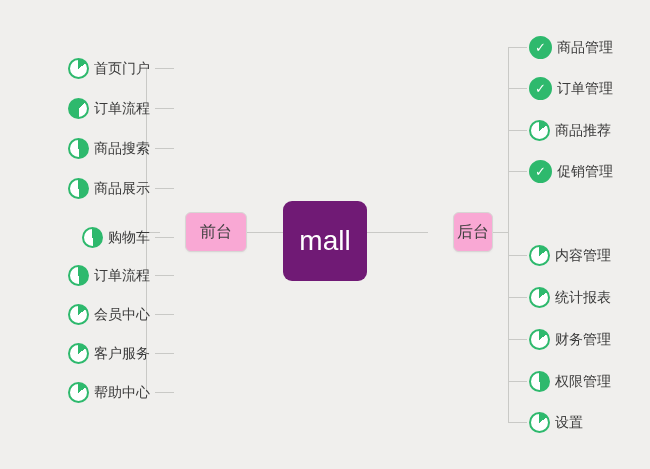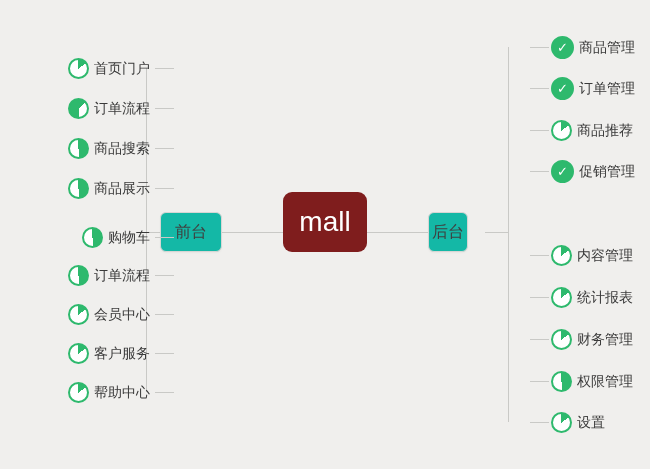--- a/index.html
+++ b/index.html
@@ -12,56 +12,57 @@
     overflow: hidden;
   }
   
   .line { position: absolute; background: #c9c9c6; }
   .h { height: 1px; }
   .v { width: 1px; }
 
   
   .root {
     position: absolute;
-    left: 283px; top: 192px;
-    width: 84px; height: 60px;
-    background: #7f1d1d;
+    left: 283px; top: 201px;
+    width: 84px; height: 80px;
+    background: #701a75;
     border-radius: 9px;
     display: flex; align-items: center; justify-content: center;
     color: #ffffff;
     font-size: 28px;
     cursor: default;
   }
 
   
   .branch {
     position: absolute;
     top: 212px; height: 40px;
-    background: #14b8a6;
+    background: #f9a8d4;
     border: 1px solid #d7d6d4;
     border-radius: 6px;
     box-sizing: border-box;
     display: flex; align-items: center; justify-content: center;
     color: #3f3f3f;
     font-size: 16px;
     box-shadow: 0 1px 2px rgba(0,0,0,0.04);
+    margin-left: 25px;
   }
   .branch.left  { left: 160px; width: 62px; }
   .branch.right { left: 428px; width: 40px; }
 
   
   .row {
     position: absolute;
     height: 23px;
     display: flex;
     align-items: center;
     white-space: nowrap;
   }
   .row.l { right: 476px; }   
-  .row.r { left: 530px; text-align: center; }    
+  .row.r { left: 508px; text-align: center; }    
   .lbl {
     font-size: 14px;
     color: #3a3a3a;
     margin: 0 5px;
   }
   .tick {
     width: 19px; height: 1px;
     background: #c9c9c6;
     flex: none;
   }

